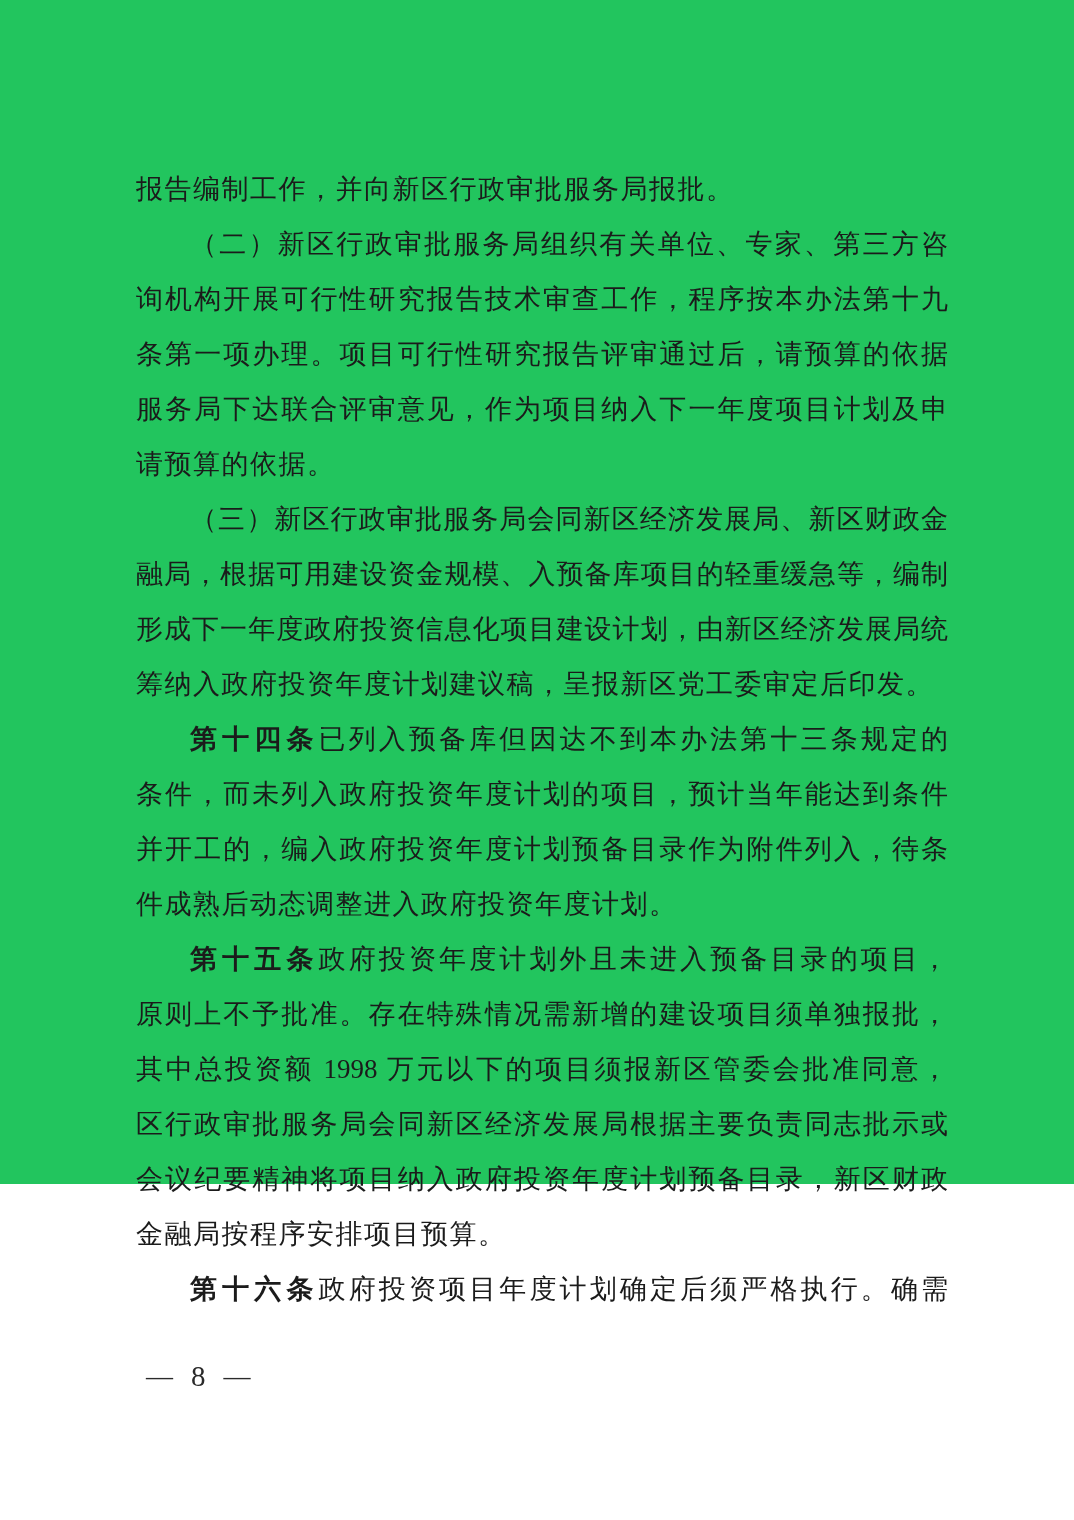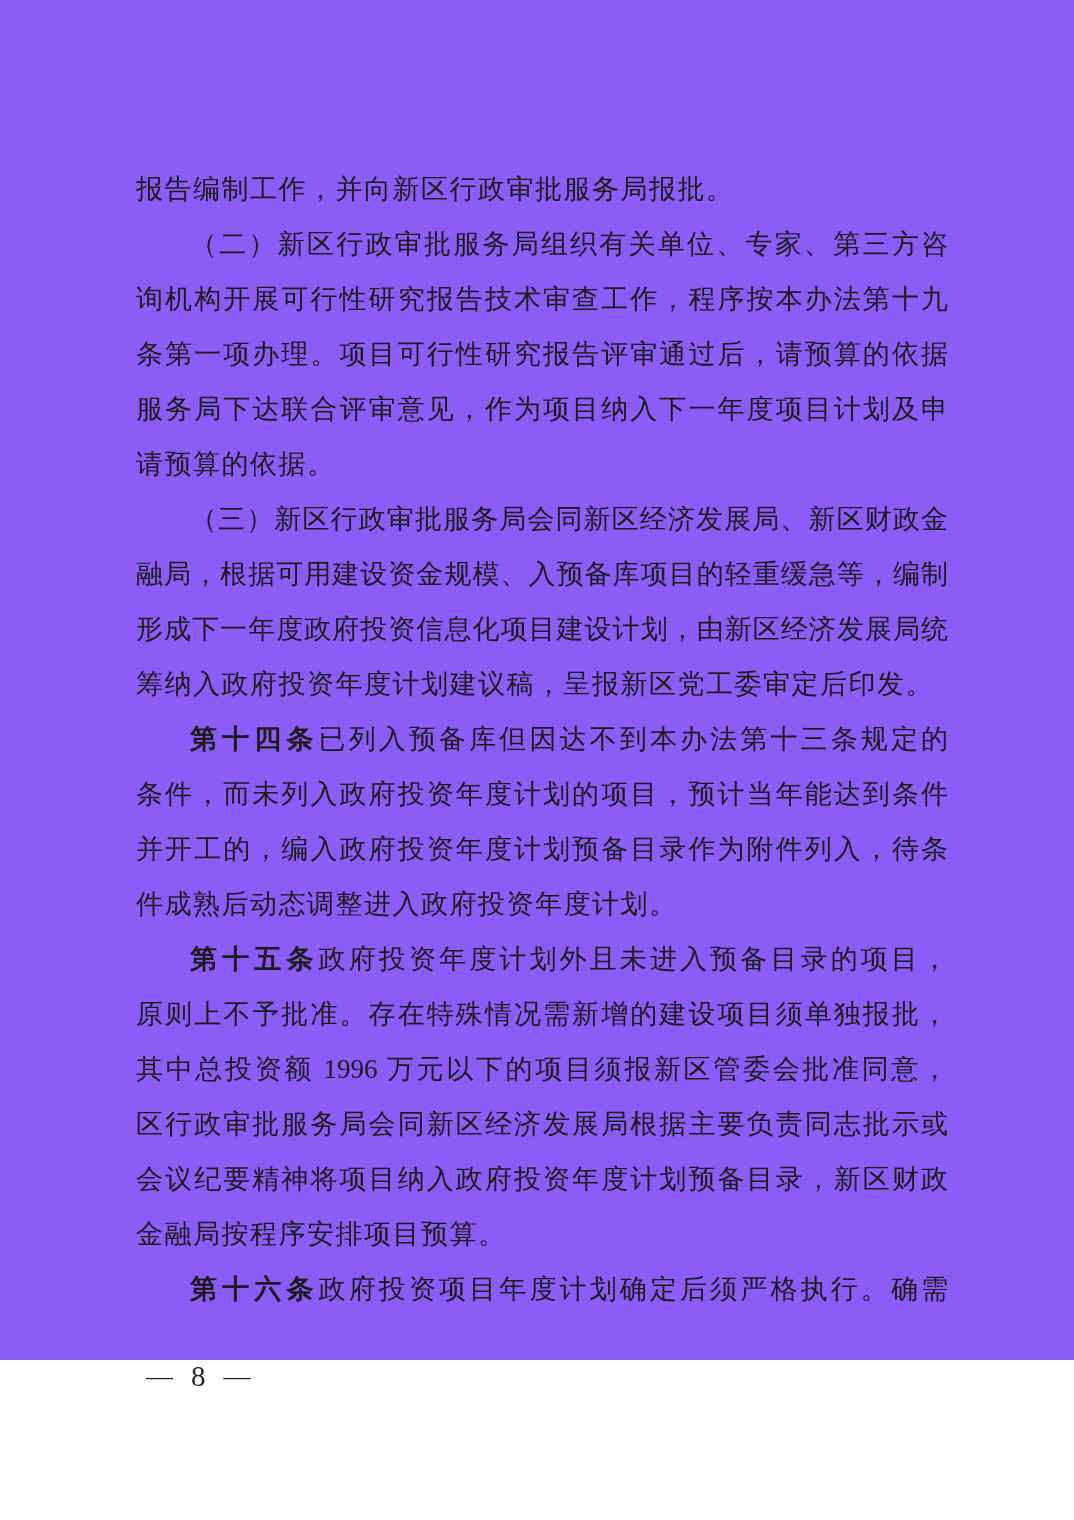--- a/index.html
+++ b/index.html
@@ -6,22 +6,22 @@
   html, body {
     width: 1074px;
     height: 1520px;
     background: #ffffff;
     font-family: "Liberation Serif", "DejaVu Serif", serif;
     overflow: hidden;
   }
   .page {
     position: relative;
     width: 1074px;
-    height: 1360px;
-    background: #8b5cf6;
+    height: 1184px;
+    background: #22c55e;
   }
   .content {
     position: absolute;
     left: 136px;
     top: 162px;
     width: 812px;
     color: #1b1b1b;
   }
   .line {
     height: 55px;
@@ -88,21 +88,21 @@
     <div class="para">
       <div class="line just indent"><span class="art">第十四条</span><span class="art-rest">已列入预备库但因达不到本办法第十三条规定的</span></div>
       <div class="line just">条件，而未列入政府投资年度计划的项目，预计当年能达到条件</div>
       <div class="line just">并开工的，编入政府投资年度计划预备目录作为附件列入，待条</div>
       <div class="line last">件成熟后动态调整进入政府投资年度计划。</div>
     </div>
 
     <div class="para">
       <div class="line just indent"><span class="art">第十五条</span><span class="art-rest">政府投资年度计划外且未进入预备目录的项目，</span></div>
       <div class="line just">原则上不予批准。存在特殊情况需新增的建设项目须单独报批，</div>
-      <div class="line just">其中总投资额 1996 万元以下的项目须报新区管委会批准同意，</div>
+      <div class="line just">其中总投资额 1998 万元以下的项目须报新区管委会批准同意，</div>
       <div class="line just">区行政审批服务局会同新区经济发展局根据主要负责同志批示或</div>
       <div class="line just">会议纪要精神将项目纳入政府投资年度计划预备目录，新区财政</div>
       <div class="line last">金融局按程序安排项目预算。</div>
     </div>
 
     <div class="para">
       <div class="line just indent"><span class="art">第十六条</span><span class="art-rest">政府投资项目年度计划确定后须严格执行。确需</span></div>
     </div>
 
   </div>

